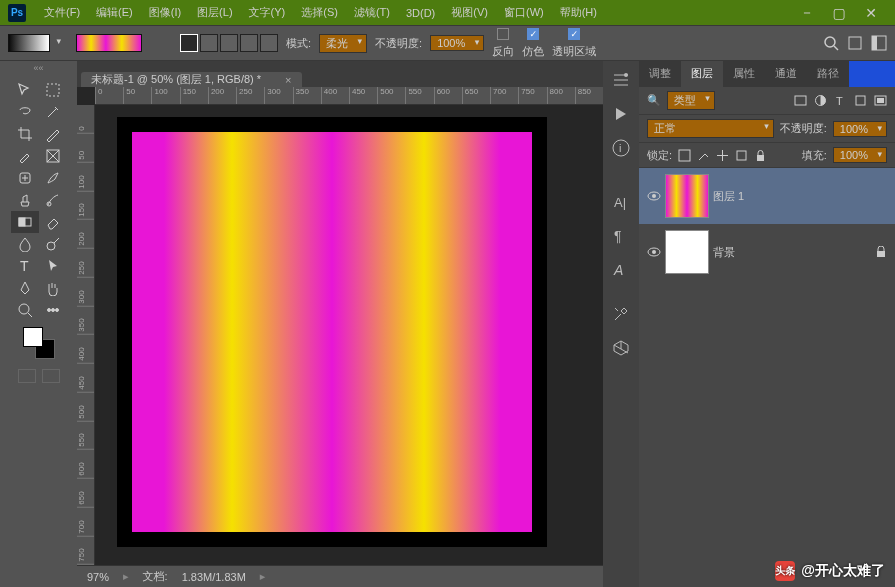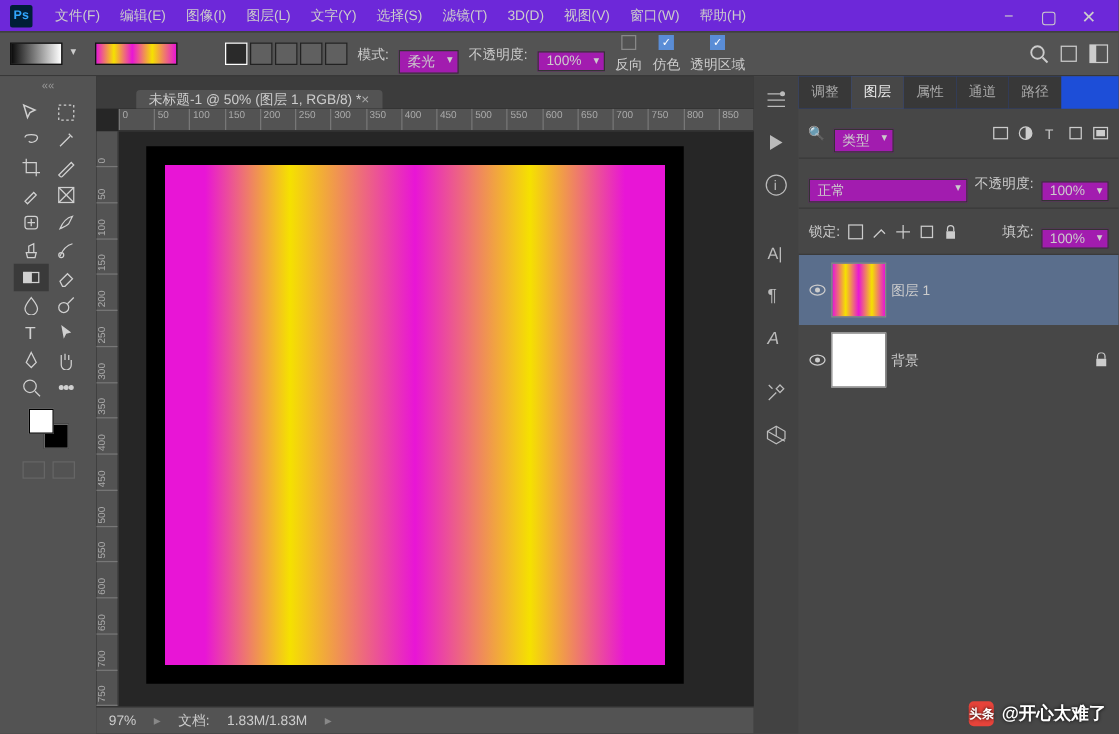--- a/index.html
+++ b/index.html
@@ -1,50 +1,50 @@
 <!DOCTYPE html>
 <html><head>
 <meta charset="utf-8">
 <style>
 * { margin:0; padding:0; box-sizing:border-box; font-family:"Microsoft YaHei",sans-serif; user-select:none; }
 body { background:#535353; width:895px; height:587px; overflow:hidden; font-size:11px; color:#ccc; }
 .app { display:flex; flex-direction:column; height:100%; }
-.menubar { height:25px; background:#6d28d9; display:flex; align-items:center; padding:0 8px; gap:0; }
+.menubar { height:25px; background:#4d7c0f; display:flex; align-items:center; padding:0 8px; gap:0; }
 .ps-logo { width:18px; height:18px; background:#001e36; color:#31a8ff; font-weight:bold; font-size:10px; display:flex; align-items:center; justify-content:center; border-radius:2px; margin-right:10px; }
 .menu-item { padding:4px 8px; cursor:pointer; }
 .winctl { margin-left:auto; display:flex; gap:0; }
 .winbtn { width:32px; height:25px; display:flex; align-items:center; justify-content:center; cursor:pointer; font-size:14px; color:#ccc; }
 .optbar { height:36px; background:#535353; border-top:1px solid #383838; border-bottom:1px solid #383838; display:flex; align-items:center; padding:0 8px; gap:8px; }
 .swatch { width:42px; height:18px; border:1px solid #111; background:linear-gradient(90deg,#0a0a0a,#fff); position:relative; }
 .swatch::after { content:"▾"; position:absolute; right:-12px; top:1px; font-size:9px; }
 .grad-preview { width:66px; height:18px; border:1px solid #111; background:linear-gradient(90deg,#e815d6 0%,#f5e100 22%,#e815d6 45%,#f5e100 70%,#e815d6 100%); margin-left:18px; }
 .grad-type { display:flex; gap:2px; margin-left:14px; }
 .gt { width:18px; height:18px; border:1px solid #222; background:#606060; cursor:pointer; }
 .gt.active { border-color:#fff; background:#2a2a2a; }
-.sel { background:#a21caf; border:1px solid #333; padding:1px 18px 1px 6px; position:relative;margin-top:12px; }
+.sel { background:#a16207; border:1px solid #333; padding:1px 18px 1px 6px; position:relative; }
 .sel::after { content:"▾"; position:absolute; right:4px; font-size:9px; }
 .chk { display:flex; align-items:center; gap:4px;flex-direction:column; }
 .chk .box { width:12px; height:12px; border:1px solid #888; display:flex; align-items:center; justify-content:center; font-size:9px; }
 .chk .box.on { background:#5a8dd6; border-color:#5a8dd6; color:#fff; }
 .optbar .icon { fill:#ccc; cursor:pointer; }
 .body { flex:1; display:flex; min-height:0; }
 .tool-col { width:77px; background:#535353; display:flex; flex-direction:column; padding-top:2px; }
 .tool-header { height:14px; display:flex; justify-content:center; color:#999; font-size:9px; }
 .tool-grid { display:grid; grid-template-columns:28px 28px; gap:0; justify-content:center; margin-top:2px; }
 .tool { width:28px; height:22px; display:flex; align-items:center; justify-content:center; cursor:pointer; position:relative; }
 .tool.active { background:#3a3a3a; }
 .tool svg { width:16px; height:16px; fill:#d0d0d0; stroke:#d0d0d0; }
 .color-swatch { width:32px; height:32px; margin:6px auto; position:relative; }
 .fg { width:20px; height:20px; background:#fff; border:1px solid #000; position:absolute; top:0; left:0; }
 .bg { width:20px; height:20px; background:#000; border:1px solid #666; position:absolute; bottom:0; right:0; }
 .mini-row { display:flex; justify-content:center; gap:6px; margin-top:4px; }
 .mini { width:18px; height:14px; border:1px solid #666; cursor:pointer; }
 .doc-area { flex:1; display:flex; flex-direction:column; background:#2e2e2e; min-width:0; }
 .tabbar { height:26px; background:#3c3c3c; display:flex; align-items:flex-end; padding-left:4px; }
-.doctab { background:#535353; padding:0 10px; font-size:11px; display:flex; align-items:center; gap:0; border-top-left-radius:3px; border-top-right-radius:3px;margin-left:28px; }
+.doctab { background:#535353; padding:0 10px; font-size:11px; display:flex; align-items:center; gap:24px; border-top-left-radius:3px; border-top-right-radius:3px; }
 .doctab .x { cursor:pointer; color:#aaa; }
 .canvas-wrap { flex:1; position:relative; overflow:hidden; background:#262626; }
 .ruler-h { position:absolute; top:0; left:18px; right:0; height:18px; background:#535353; border-bottom:1px solid #333; font-size:8px; color:#aaa; display:flex; }
 .ruler-h span { width:50px; border-left:1px solid #777; padding-left:2px; }
 .ruler-v { position:absolute; top:18px; left:0; width:18px; bottom:0; background:#535353; border-right:1px solid #333; font-size:8px; color:#aaa; display:flex; flex-direction:column; }
 .ruler-v span { height:50px; border-top:1px solid #777; writing-mode:vertical-rl; padding-top:2px; transform:rotate(180deg); }
 .stage { position:absolute; top:30px; left:40px; width:430px; height:430px; background:#000; display:flex; align-items:center; justify-content:center;}
 .artwork { width:400px; height:400px; background:linear-gradient(90deg,#e815d6 0%,#e815d6 8%,#f5e100 25%,#e815d6 50%,#f5e100 73%,#e815d6 92%,#e815d6 100%); }
 .statusbar { height:22px; background:#535353; border-top:1px solid #333; display:flex; align-items:center; gap:14px; padding:0 10px; font-size:11px; }
 .side-strip { width:36px; background:#424242; display:flex; flex-direction:column; align-items:center; padding-top:10px; gap:16px; }

